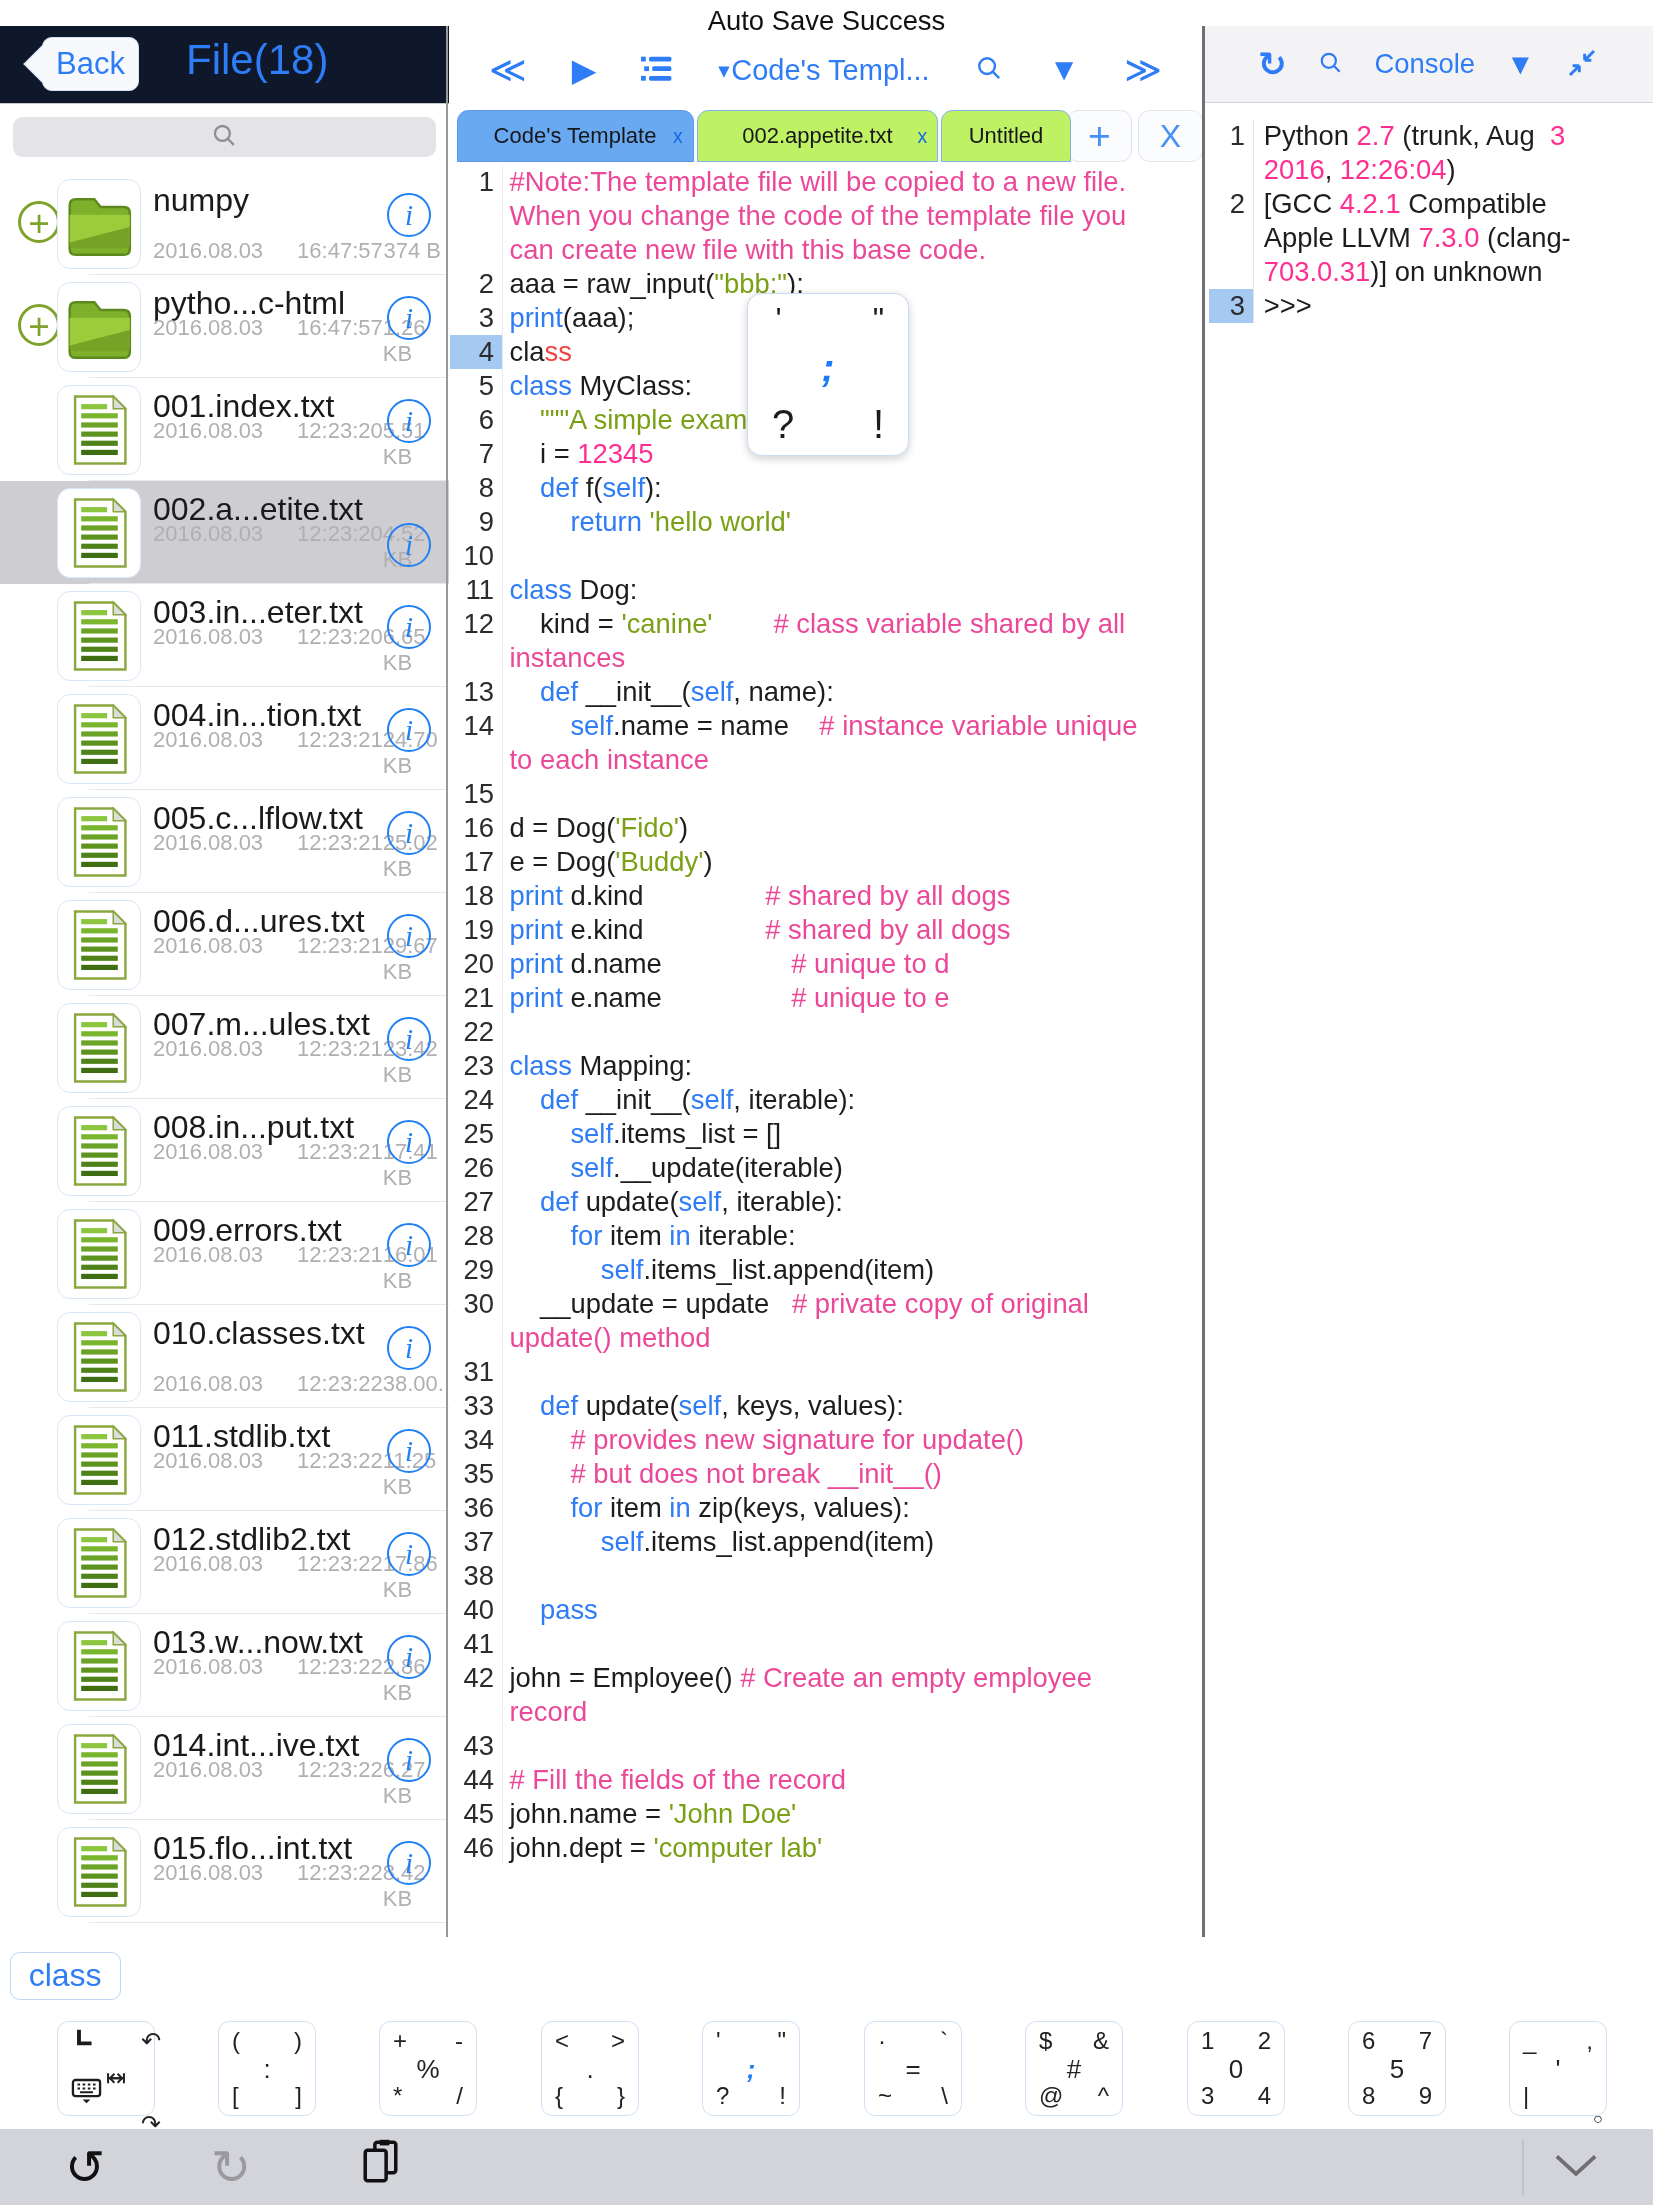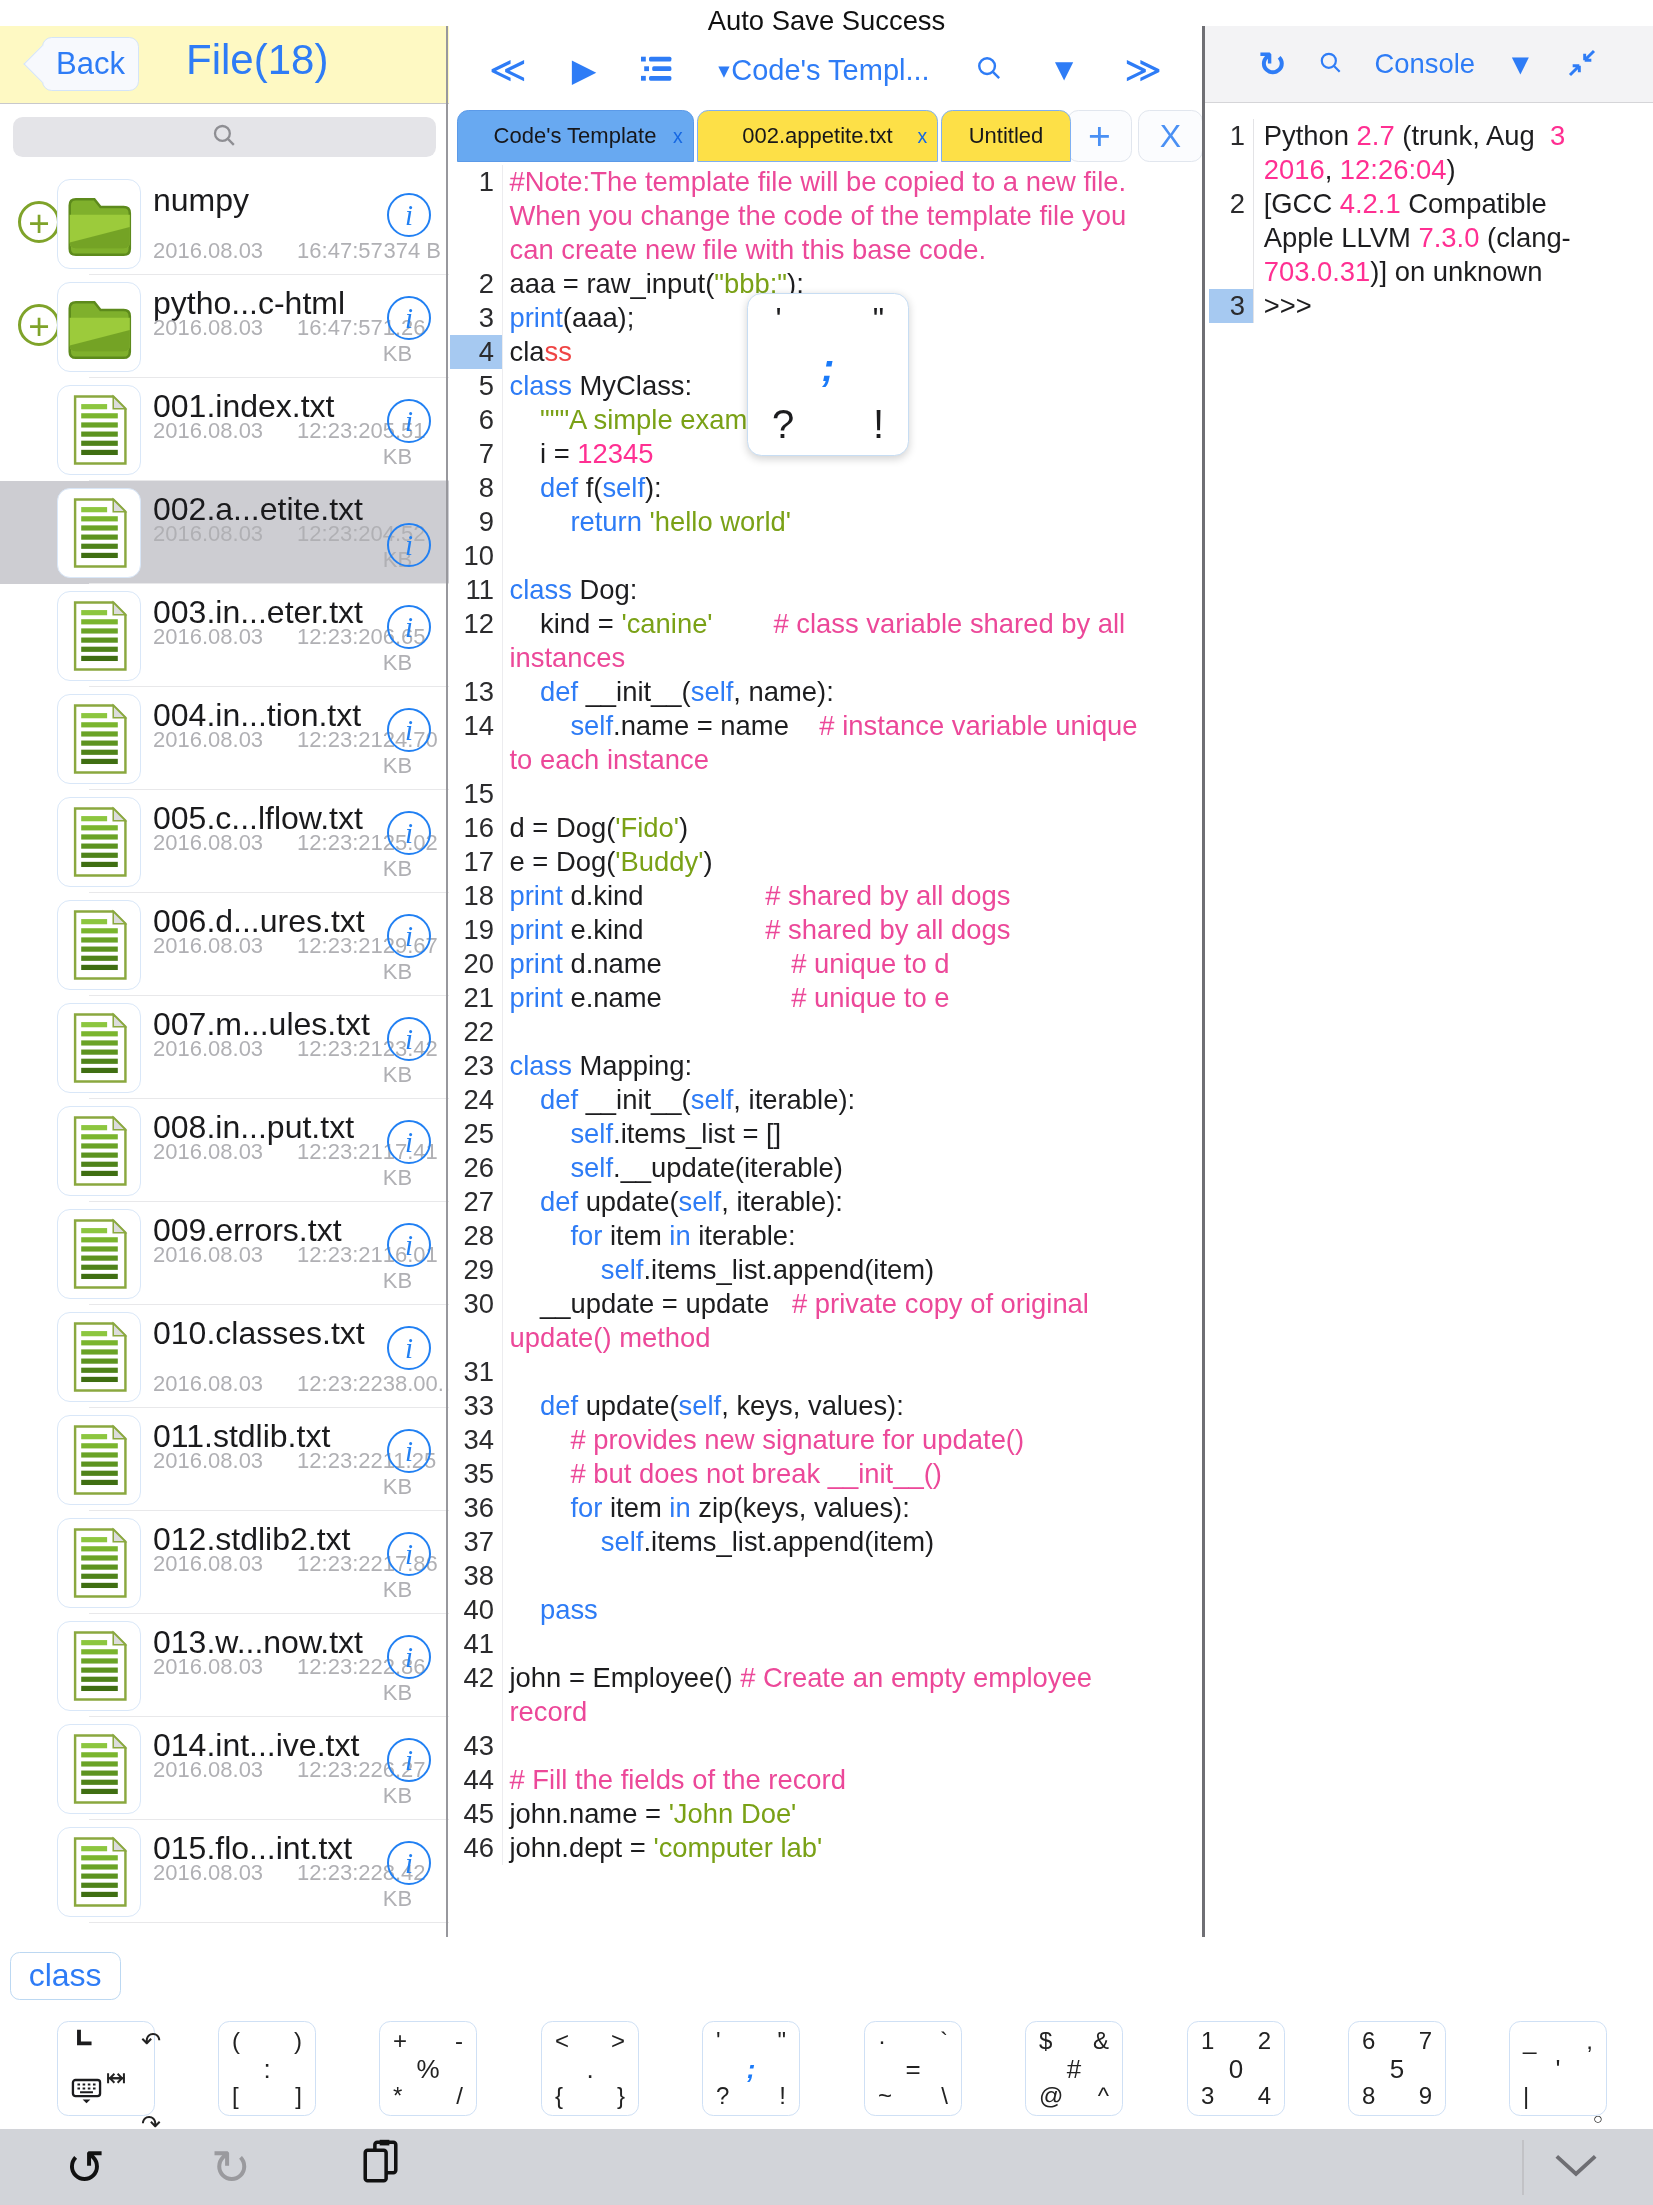--- a/index.html
+++ b/index.html
@@ -4,21 +4,21 @@
 <style>
   html,body{margin:0;padding:0;}
   body{width:1653px;height:2205px;position:relative;overflow:hidden;background:#fff;
        font-family:"Liberation Sans","DejaVu Sans",sans-serif;color:#1d1d1f;}
 
   
   .toast{position:absolute;left:0;right:0;top:4.8px;text-align:center;font-size:27.4px;color:#111;z-index:40;pointer-events:none;}
 
   
   #sidebar{position:absolute;left:0;top:0;width:449px;height:2205px;background:#fff;}
-  .sb-header{position:absolute;left:0;top:26px;width:449px;height:77px;background:#fef9c3;border-bottom:0.8px solid #c8c8cc;}
+  .sb-header{position:absolute;left:0;top:26px;width:449px;height:77px;background:#0f172a;border-bottom:0.8px solid #c8c8cc;}
   .back-btn{position:absolute;left:42px;top:11.3px;width:95px;height:52px;border:1.6px solid #d4e4f8;border-radius:9.7px;
             display:flex;align-items:center;justify-content:center;background:#f7f9fd;color:#2e7cf6;font-size:31px;}
   .back-btn::before{content:'';position:absolute;left:-13.7px;top:50%;width:26px;height:26px;background:#f7f9fd;
             border-left:1.6px solid #d4e4f8;border-bottom:1.6px solid #d4e4f8;transform:translateY(-50%) rotate(45deg);}
   .back-btn span{position:relative;z-index:1;}
   .sb-title{position:absolute;left:170px;top:9.7px;font-size:42px;color:#2e7cf6;margin-left:16px;}
   .searchwrap{position:absolute;left:0;top:104px;width:449px;height:68px;background:#fff;}
   .searchbar{position:absolute;left:13px;top:13px;width:423px;height:40px;background:#e4e4e8;border-radius:9.7px;
              display:flex;align-items:center;justify-content:center;}
   #file-list{position:absolute;left:0;top:172px;width:449px;}
@@ -49,21 +49,21 @@
               justify-content:center;gap:45px;background:#fff;}
   .tbi{color:#2e7cf6;}
   .tbi.chev{font-size:36px;}
   .tbi.play{font-size:32px;}
   .dropdown{display:flex;align-items:center;color:#2e7cf6;font-size:29px;}
   .dropdown .caret{font-size:22.6px;margin-right:1.6px;}
   .tbi.tri{font-size:31px;}
 
   #tabbar{position:absolute;left:450px;top:110px;width:751px;height:53px;}
   .tab{position:absolute;top:0;height:52px;border-radius:11.3px 11.3px 0 0;border:1.6px solid #7fb0f2;box-sizing:border-box;
-       background:#fde047;display:flex;align-items:center;justify-content:center;font-size:22px;color:#17171a;overflow:hidden;}
+       background:#bef264;display:flex;align-items:center;justify-content:center;font-size:22px;color:#17171a;overflow:hidden;}
   .tab.active{background:#68a9f1;border-color:#5b9ae8;}
   .tab .tclose{position:absolute;right:9.7px;top:50%;transform:translateY(-50%);color:#1668e3;font-size:19.4px;}
   .sqbtn{position:absolute;top:0;width:65px;height:52px;background:#fbfcfe;border:1.6px solid #e1e6ee;border-radius:11.3px;
          box-sizing:border-box;display:flex;align-items:center;justify-content:center;color:#4a90f4;}
   #btn-newtab{left:617px;font-size:39px;}
   #btn-closeall{left:688px;font-size:32px;}
 
   #code{position:absolute;left:450px;top:165px;width:751px;height:1776px;overflow:hidden;background:#fff;
         font-size:27.4px;line-height:34px;}
   .cl{display:flex;}

